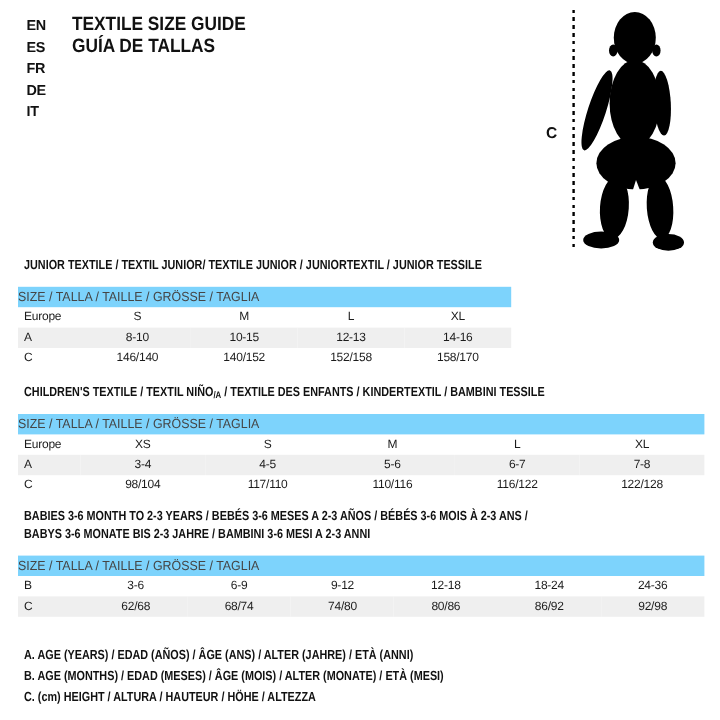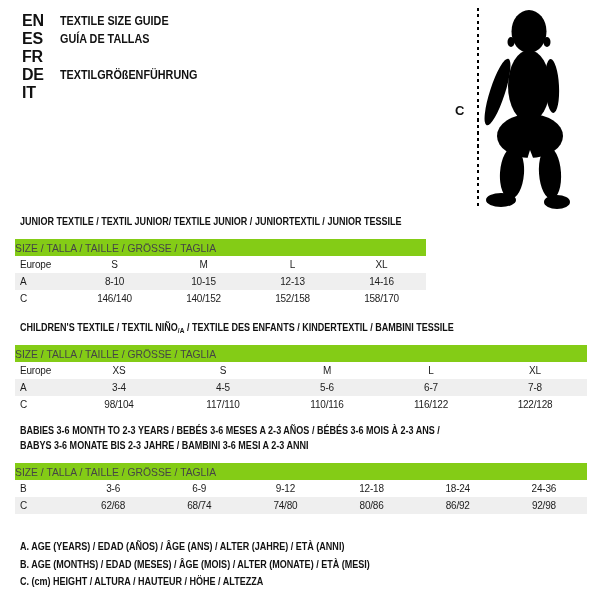--- a/index.html
+++ b/index.html
@@ -7,36 +7,36 @@
     width:600px;height:600px;position:relative;background:#ffffff;
     font-family:"Liberation Sans", sans-serif;color:#111;
     -webkit-font-smoothing:antialiased;overflow:hidden;
   }
   .cond{display:inline-block;transform:scaleX(0.82);transform-origin:0 50%;white-space:nowrap;}
   .cond2{display:inline-block;transform:scaleX(0.94);transform-origin:0 50%;white-space:nowrap;}
 
   
   .lang-block{position:absolute;left:22px;top:12px;}
   .lang-row{display:flex;height:18px;align-items:center;}
-  .lang-code{width:38px;font-size:16px;font-weight:bold;letter-spacing:-0.2px;}
-  .lang-title{font-size:12px;font-weight:bold;}
+  .lang-code{width:38px;font-size:12px;font-weight:bold;letter-spacing:-0.2px;}
+  .lang-title{font-size:16px;font-weight:bold;}
   .lang-title .lcond{display:inline-block;transform:scaleX(0.9);transform-origin:0 50%;white-space:nowrap;}
 
   
   .measure-line{position:absolute;left:477px;top:8px;width:2px;height:200px;
     background:repeating-linear-gradient(to bottom,#000 0 3px,transparent 3px 6.5px);}
   .measure-label{position:absolute;left:455px;top:103px;font-size:13px;font-weight:bold;}
   .toddler{position:absolute;left:482px;top:8px;width:92px;height:202px;}
 
   
   .tbl-title{position:absolute;left:20px;font-size:11px;font-weight:bold;line-height:14.5px;white-space:nowrap;}
   sub.tsub{font-size:8px;vertical-align:-2px;}
   table.size-table{position:absolute;left:15px;border-collapse:collapse;table-layout:fixed;}
   table.size-table td,table.size-table th{padding:0;font-weight:normal;}
-  .hdr-row th{background:#84cc16;color:#454545;font-size:11px;text-align:left;height:17px;padding-left:5px;}
+  .hdr-row th{background:#7dd3fc;color:#454545;font-size:11px;text-align:left;height:17px;padding-left:5px;}
   .data-row td{height:17px;font-size:10px;color:#1c1c1c;text-align:center;letter-spacing:-0.2px;}
   .data-row td.rowlabel{text-align:left;padding-left:5px;}
   tr.r-shade td{background:#efefef;}
   .w411{width:411px;} .w572{width:572px;}
   .t1{top:239px;} .t2{top:345px;} .t3{top:463px;}
   .title1{top:214px;} .title2{top:320px;} .title3{top:423px;}
 
   
   .footnotes{position:absolute;left:20px;top:540px;}
   .footnote{height:17.5px;font-size:11px;font-weight:bold;white-space:nowrap;}
@@ -51,21 +51,20 @@
   </div>
   <div class="lang-row">
     <span class="lang-code">ES</span>
     <span class="lang-title"><span class="lcond">GUÍA DE TALLAS</span></span>
   </div>
   <div class="lang-row">
     <span class="lang-code">FR</span>
   </div>
   <div class="lang-row">
     <span class="lang-code">DE</span>
-    <span class="lang-title"><span class="lcond">TEXTILGRÖßENFÜHRUNG</span></span>
   </div>
   <div class="lang-row">
     <span class="lang-code">IT</span>
   </div>
 </div>
 
 <div class="measure-line"></div>
 <div class="measure-label">C</div>
 
 <svg class="toddler" viewBox="0 0 92 202" xmlns="http://www.w3.org/2000/svg">

